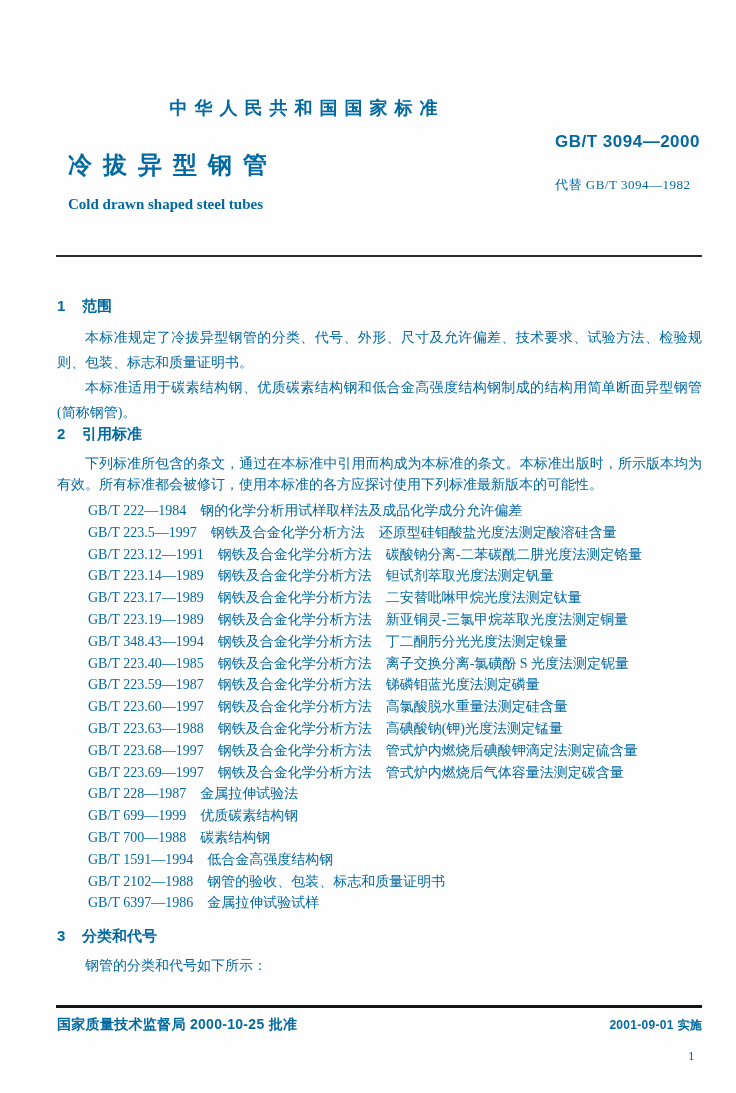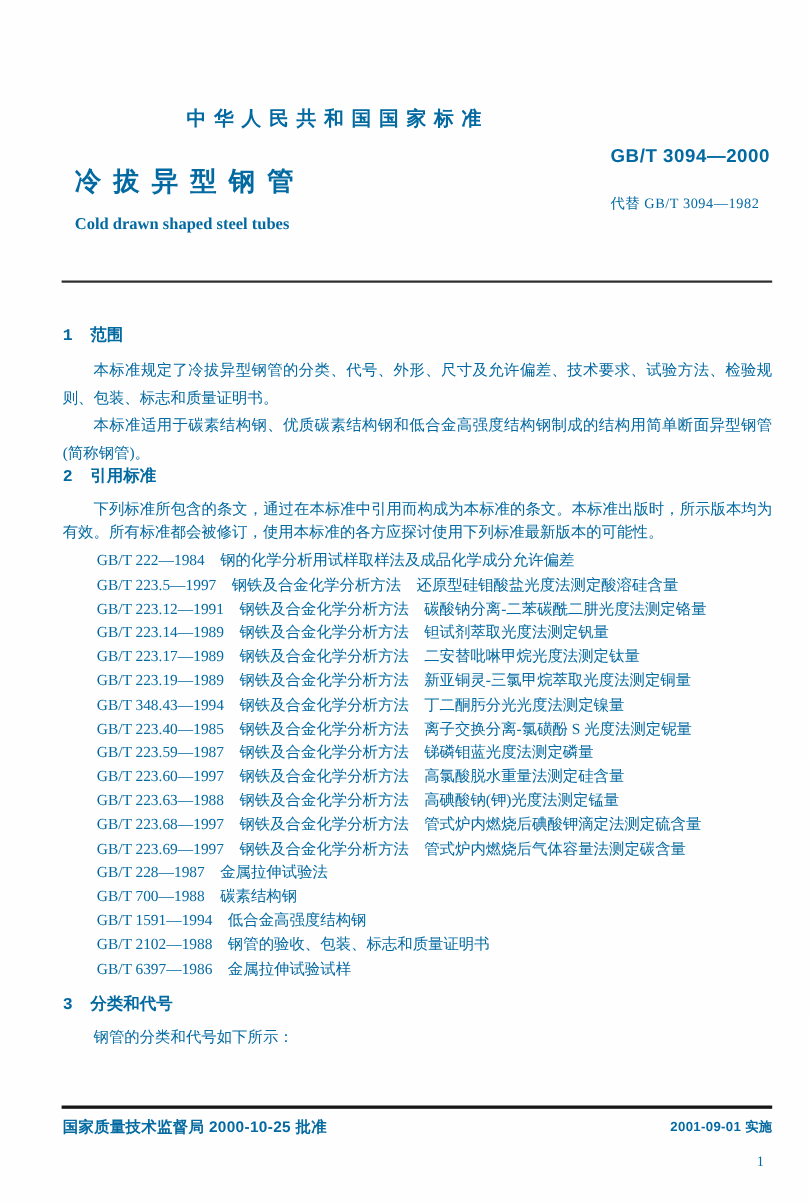--- a/index.html
+++ b/index.html
@@ -47,21 +47,21 @@
     position: absolute; top: 255px; left: 56px; width: 646px; height: 2px;
     background: #2b2b2b;
   }
 
   
   .doc-body {
     position: absolute; top: 297px; left: 57px; width: 645px;
     font-size: 14px;
   }
   .sec-heading {
-    font-family: Liberation Mono, monospace;
+    font-family: Liberation Sans, sans-serif;
     font-weight: bold; font-size: 15px; line-height: 18px;
     margin: 0 0 10px 0;
   }
   .sec-heading .sec-num { display: inline-block; min-width: 25px; }
   .para {
     margin: 0; text-indent: 2em; text-align: justify;
     line-height: 25px;
   }
   .para.tight { line-height: 21px; }
   .sec2-gap { margin-top: 0; }
@@ -70,21 +70,21 @@
   .ref-row { line-height: 21.8px; white-space: nowrap; }
   .ref-code { margin-right: 1em; }
 
   
   .rule-bottom {
     position: absolute; top: 1005px; left: 56px; width: 646px; height: 3px;
     background: #161616;
   }
   .footer-row {
     position: absolute; top: 1016px; left: 57px; width: 645px;
-    display: flex; justify-content: space-between; align-items: flex-start;
+    display: flex; justify-content: space-between; align-items: flex-end;
     font-family: "Liberation Sans", "DejaVu Sans", sans-serif;
     font-weight: bold;
   }
   .footer-approval { font-size: 14px; letter-spacing: 0.3px; }
   .footer-impl { font-size: 12px; letter-spacing: 0.3px; }
   .page-number {
     position: absolute; top: 1048px; left: 688px;
     font-size: 13px;
   }
 </style>
@@ -117,20 +117,21 @@
       <li class="ref-row"><span class="ref-code">GB/T 223.17—1989</span><span class="ref-title">钢铁及合金化学分析方法　二安替吡啉甲烷光度法测定钛量</span></li>
       <li class="ref-row"><span class="ref-code">GB/T 223.19—1989</span><span class="ref-title">钢铁及合金化学分析方法　新亚铜灵-三氯甲烷萃取光度法测定铜量</span></li>
       <li class="ref-row"><span class="ref-code">GB/T 348.43—1994</span><span class="ref-title">钢铁及合金化学分析方法　丁二酮肟分光光度法测定镍量</span></li>
       <li class="ref-row"><span class="ref-code">GB/T 223.40—1985</span><span class="ref-title">钢铁及合金化学分析方法　离子交换分离-氯磺酚 S 光度法测定铌量</span></li>
       <li class="ref-row"><span class="ref-code">GB/T 223.59—1987</span><span class="ref-title">钢铁及合金化学分析方法　锑磷钼蓝光度法测定磷量</span></li>
       <li class="ref-row"><span class="ref-code">GB/T 223.60—1997</span><span class="ref-title">钢铁及合金化学分析方法　高氯酸脱水重量法测定硅含量</span></li>
       <li class="ref-row"><span class="ref-code">GB/T 223.63—1988</span><span class="ref-title">钢铁及合金化学分析方法　高碘酸钠(钾)光度法测定锰量</span></li>
       <li class="ref-row"><span class="ref-code">GB/T 223.68—1997</span><span class="ref-title">钢铁及合金化学分析方法　管式炉内燃烧后碘酸钾滴定法测定硫含量</span></li>
       <li class="ref-row"><span class="ref-code">GB/T 223.69—1997</span><span class="ref-title">钢铁及合金化学分析方法　管式炉内燃烧后气体容量法测定碳含量</span></li>
       <li class="ref-row"><span class="ref-code">GB/T 228—1987</span><span class="ref-title">金属拉伸试验法</span></li>
+      <li class="ref-row"><span class="ref-code">GB/T 699—1999</span><span class="ref-title">优质碳素结构钢</span></li>
       <li class="ref-row"><span class="ref-code">GB/T 700—1988</span><span class="ref-title">碳素结构钢</span></li>
       <li class="ref-row"><span class="ref-code">GB/T 1591—1994</span><span class="ref-title">低合金高强度结构钢</span></li>
       <li class="ref-row"><span class="ref-code">GB/T 2102—1988</span><span class="ref-title">钢管的验收、包装、标志和质量证明书</span></li>
       <li class="ref-row"><span class="ref-code">GB/T 6397—1986</span><span class="ref-title">金属拉伸试验试样</span></li>
     </ul>
 
     <h2 class="sec-heading sec3-gap"><span class="sec-num">3</span><span>分类和代号</span></h2>
     <p class="para tight">钢管的分类和代号如下所示：</p>
 
   </div>

